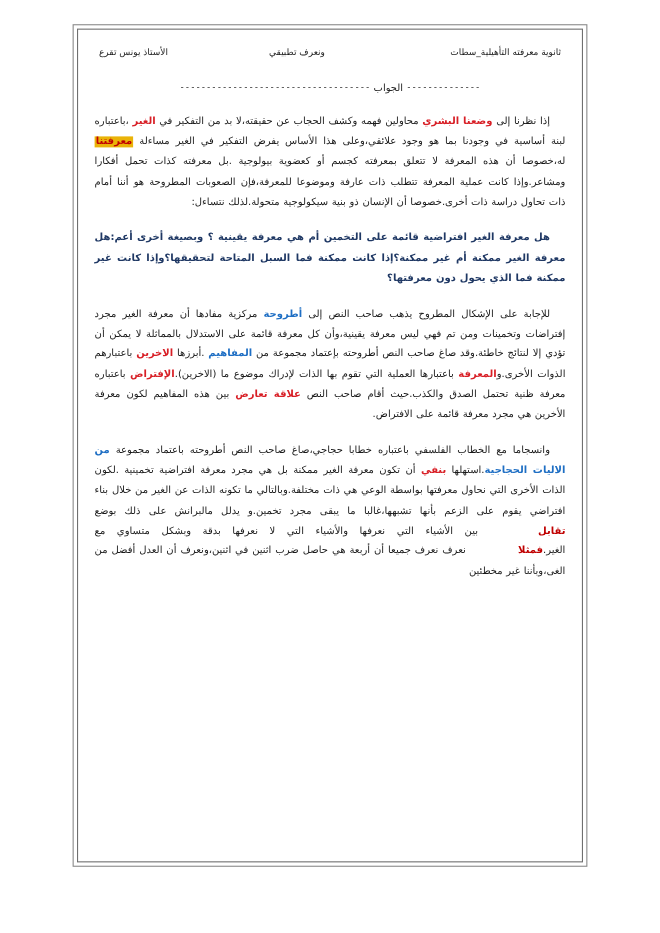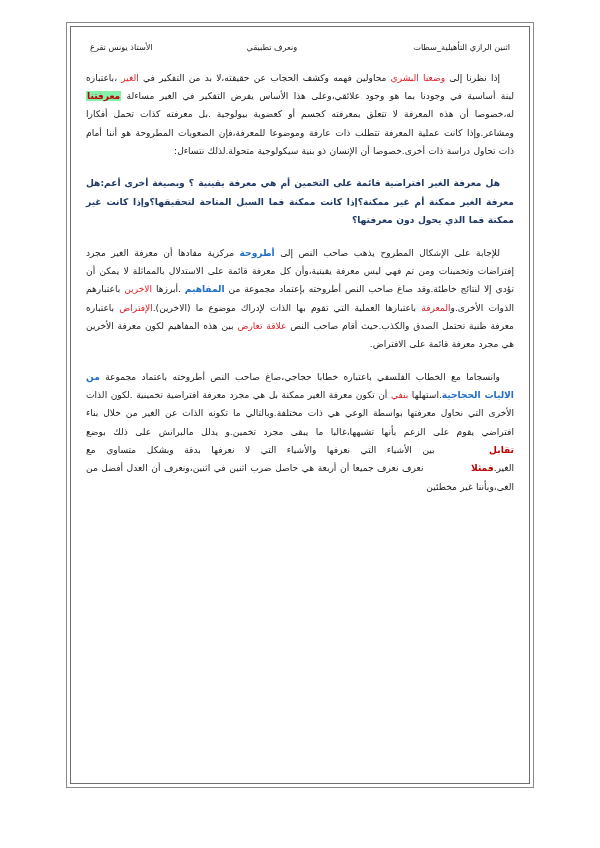--- a/index.html
+++ b/index.html
@@ -118,54 +118,57 @@
 
   
   p.para.question {
     color: #1f3864;
     font-weight: bold;
   }
 
   
   .kw-red {
     color: #d81f26;
-    font-weight: normal;
+    font-weight: bold;
   }
   .kw-darkred {
     color: #c00000;
     font-weight: bold;
     margin-left: 44px;
   }
   .kw-blue {
     color: #1f6fc4;
     font-weight: bold;
   }
   .kw-hl {
     color: #c00000;
     font-weight: bold;
-    background: #86efac;
+    background: #eab308;
     padding: 0 1px;
   }
 </style>
 </head>
 <body>
 
 <div class="page-frame">
   <div class="page-frame-inner"></div>
 </div>
 
 <div class="page-content">
 
   <div class="doc-header">
-    <div class="hdr-school">اثنين الرازي التأهيلية_سطات</div>
+    <div class="hdr-school">ثانوية معرفته التأهيلية_سطات</div>
     <div class="hdr-type">ونعرف تطبيقي</div>
     <div class="hdr-teacher">الأستاذ يونس تقرع</div>
   </div>
 
 
+  <div class="answer-divider">
+    <span class="dash-run">--------------</span><span class="answer-word">الجواب</span><span class="dash-run">------------------------------------</span>
+  </div>
 
   <div class="body-area">
     <p class="para">إذا نظرنا إلى <span class="kw-red">وضعنا البشري</span> محاولين فهمه وكشف الحجاب عن حقيقته،لا بد من التفكير في <span class="kw-red">الغير</span> ،باعتباره لبنة أساسية في وجودنا بما هو وجود علائقي،وعلى هذا الأساس يفرض التفكير في الغير مساءلة <span class="kw-hl">معرفتنا</span> له،خصوصا أن هذه المعرفة لا تتعلق بمعرفته كجسم أو كعضوية بيولوجية .بل معرفته كذات تحمل أفكارا ومشاعر.وإذا كانت عملية المعرفة تتطلب ذات عارفة وموضوعا للمعرفة،فإن الصعوبات المطروحة هو أننا أمام ذات تحاول دراسة ذات أخرى.خصوصا أن الإنسان ذو بنية سيكولوجية متحولة.لذلك نتساءل:</p>
     <p class="para question">هل معرفة الغير افتراضية قائمة على التخمين أم هي معرفة يقينية ؟ وبصيغة أخرى أعم:هل معرفة الغير ممكنة أم غير ممكنة؟إذا كانت ممكنة فما السبل المتاحة لتحقيقها؟وإذا كانت غير ممكنة فما الذي يحول دون معرفتها؟</p>
     <p class="para">للإجابة على الإشكال المطروح يذهب صاحب النص إلى <span class="kw-blue">أطروحة</span> مركزية مفادها أن معرفة الغير مجرد إفتراضات وتخمينات ومن تم فهي ليس معرفة يقينية،وأن كل معرفة قائمة على الاستدلال بالمماثلة لا يمكن أن تؤدي  إلا لنتائج خاطئة.وقد صاغ صاحب النص أطروحته بإعتماد مجموعة من <span class="kw-blue">المفاهيم</span> .أبرزها <span class="kw-red">الاخرين</span> باعتبارهم الذوات الأخرى.و<span class="kw-red">المعرفة</span> باعتبارها العملية التي تقوم بها الذات لإدراك موضوع ما (الاخرين).<span class="kw-red">الإفتراض</span> باعتباره معرفة ظنية تحتمل الصدق والكذب.حيث أقام صاحب النص <span class="kw-red">علاقة تعارض</span> بين هذه المفاهيم لكون معرفة الأخرين هي مجرد معرفة قائمة على الافتراض.</p>
     <p class="para last-para">وانسجاما مع الخطاب الفلسفي باعتباره خطابا حجاجي،صاغ صاحب النص أطروحته باعتماد مجموعة <span class="kw-blue">من الاليات الحجاجية</span>.استهلها <span class="kw-red">بنفي</span> أن تكون معرفة الغير ممكنة بل هي مجرد معرفة افتراضية تخمينية .لكون الذات الأخرى التي نحاول معرفتها بواسطة الوعي هي ذات مختلفة.وبالتالي ما تكونه الذات عن الغير من خلال بناء افتراضي يقوم على الزعم بأنها تشبهها،غالبا ما يبقى مجرد تخمين.و يدلل مالبرانش على ذلك بوضع <span class="kw-darkred">تقابل</span> بين الأشياء التي نعرفها والأشياء التي لا نعرفها بدقة وبشكل متساوي مع الغير.<span class="kw-darkred">فمثلا</span> نعرف نعرف جميعا أن أربعة هي حاصل ضرب اثنين في اثنين،ونعرف أن العدل أفضل من الغى،وبأننا غير مخطئين</p>
   </div>
 
 </div>
 

